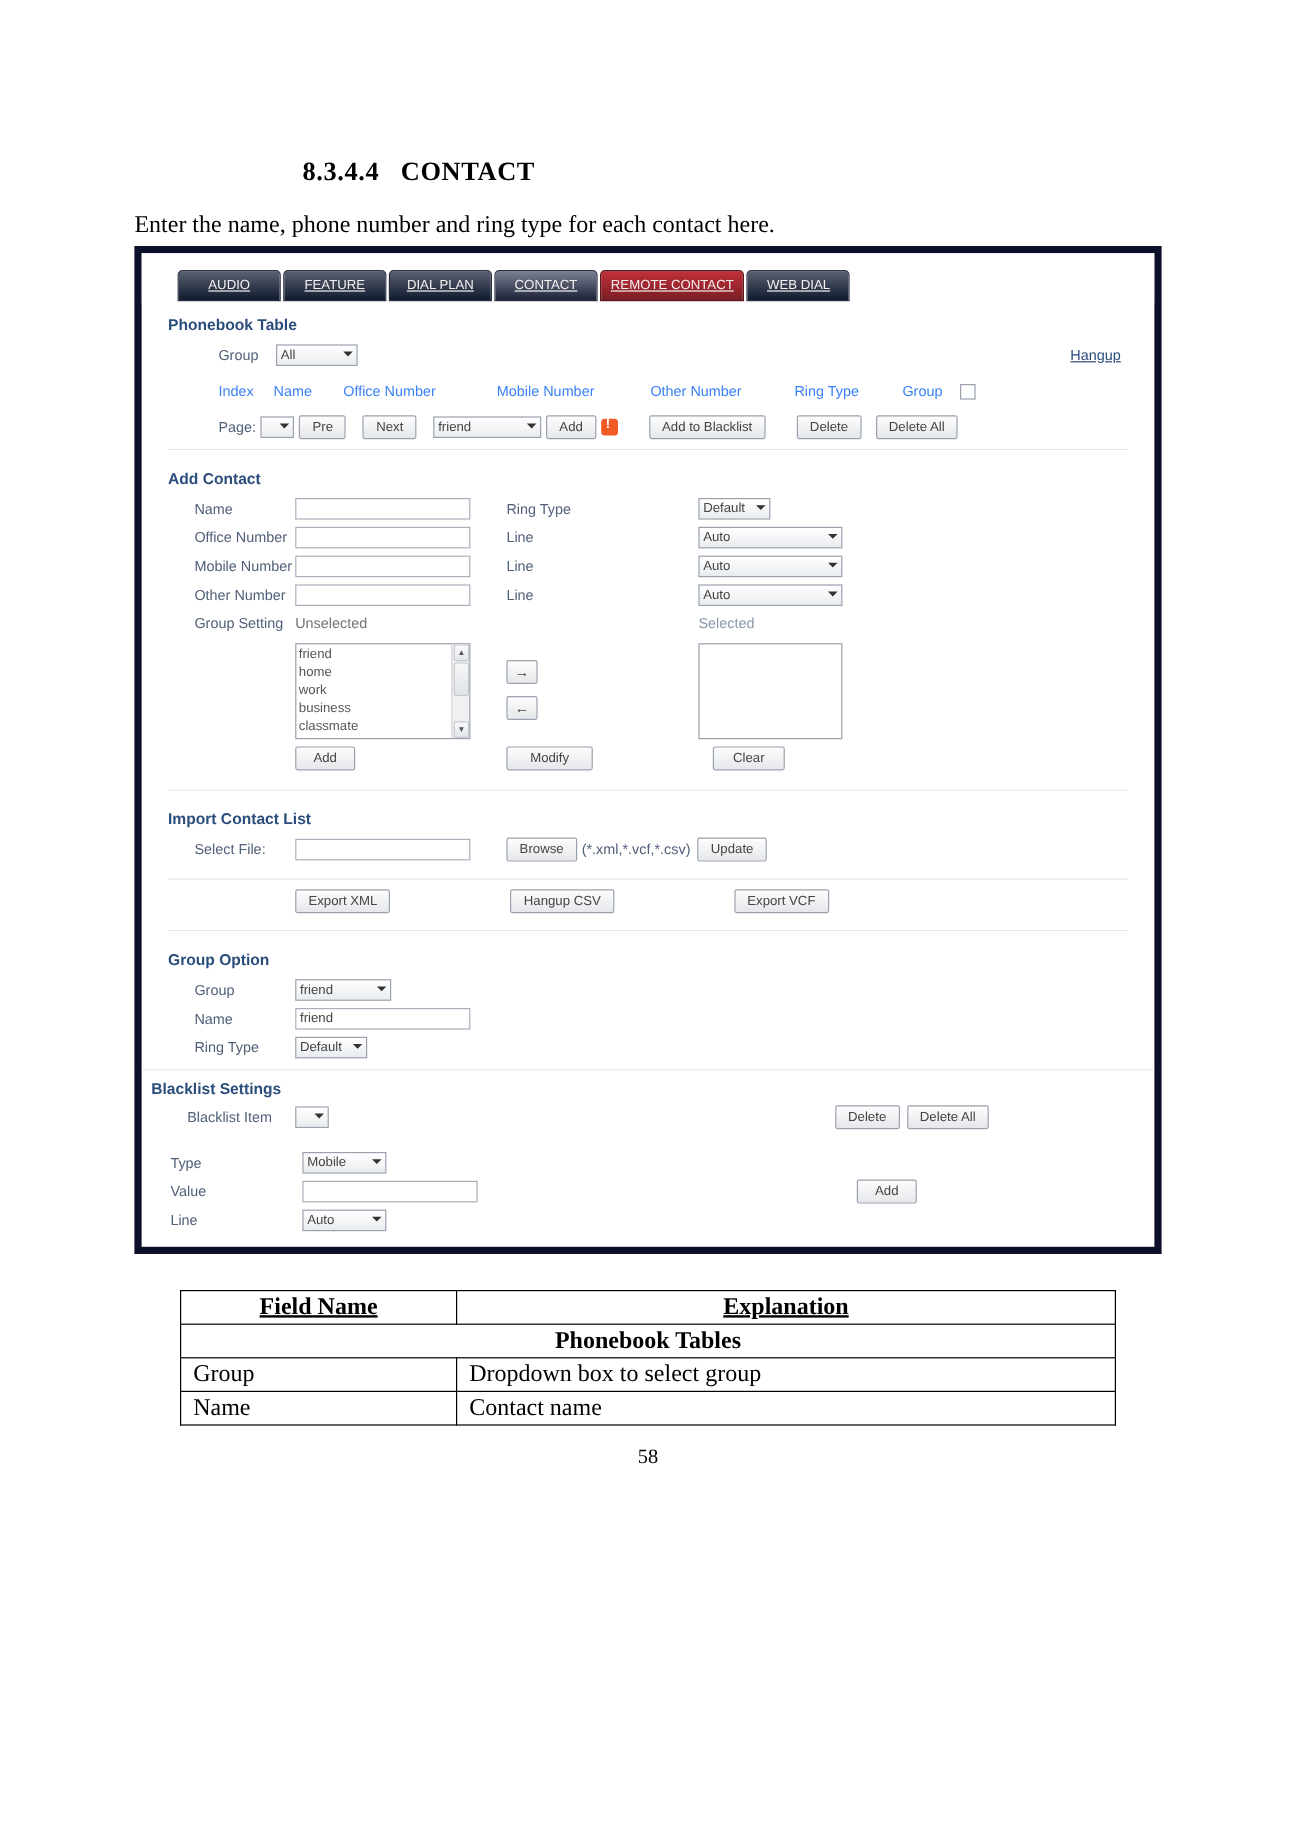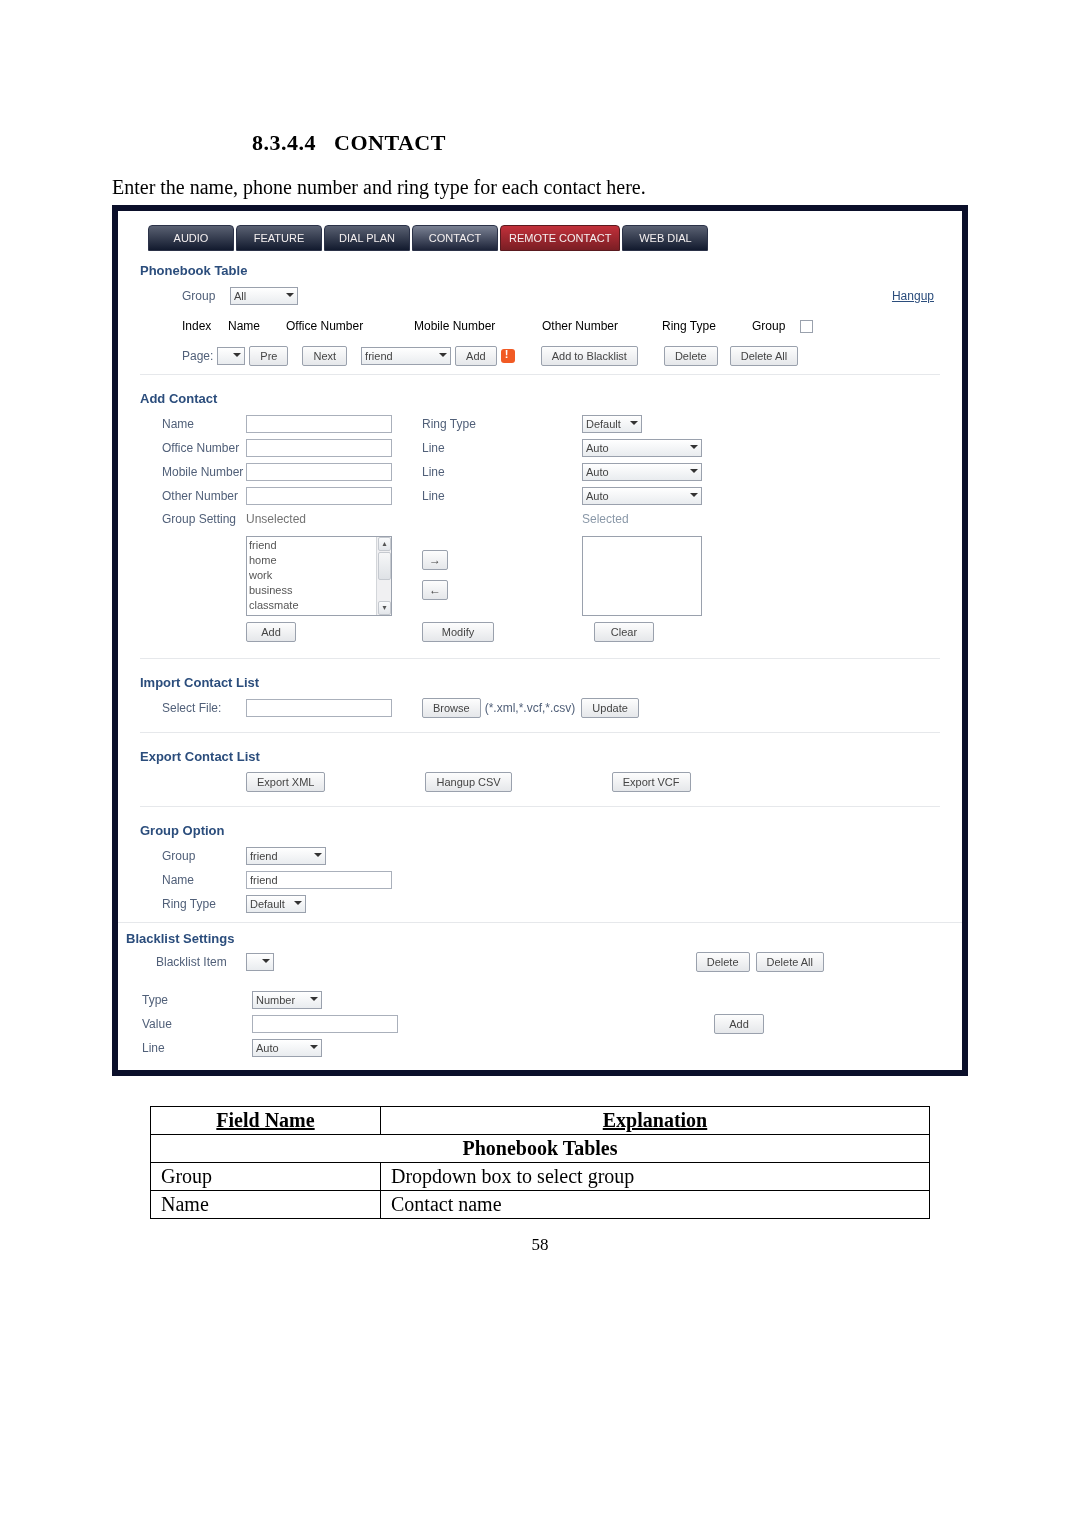--- a/index.html
+++ b/index.html
@@ -40,20 +40,21 @@
   .tab {
     min-width: 86px;
     padding: 6px 8px;
     text-align: center;
     font-size: 11px;
     color: #f5f0f0;
     border-radius: 4px 4px 0 0;
     background: linear-gradient(#5a6172, #121a2e);
     border: 1px solid #2b3248;
     cursor: pointer;
+    text-decoration: underline;
   }
   .tab.active {
     background: linear-gradient(#c2303a, #7a1e24);
     border-color: #5a1a1f;
   }
 
   .panel { padding: 0 22px 0 22px; }
   .sec-title {
     color: #2b4d7c;
     font-weight: bold;
@@ -206,21 +207,21 @@
       <div class="sec-title">Phonebook Table</div>
 
       <div class="row" style="padding-left:42px;">
         <span style="width:48px; color:#516079;">Group</span>
         <span class="sel" style="width:68px;">All</span>
         <span style="flex:1;"></span>
         <span class="link">Hangup</span>
         <span style="width:6px;"></span>
       </div>
 
-      <div class="row" style="padding-left:42px; margin-top:6px; color:#000000;">
+      <div class="row" style="padding-left:42px; margin-top:6px; color:#3b82f6;">
         <span style="width:46px;">Index</span>
         <span style="width:58px;">Name</span>
         <span style="width:128px;">Office Number</span>
         <span style="width:128px;">Mobile Number</span>
         <span style="width:120px;">Other Number</span>
         <span style="width:90px;">Ring Type</span>
         <span style="width:48px;">Group</span>
         <span class="checkbox"></span>
       </div>
 
@@ -334,21 +335,20 @@
         <span style="width:30px;"></span>
         <span class="btn">Browse</span>
         <span style="width:4px;"></span>
         <span style="color:#516079;">(*.xml,*.vcf,*.csv)</span>
         <span style="width:6px;"></span>
         <span class="btn">Update</span>
       </div>
 
       <div class="hr" style="margin-top:12px;"></div>
 
-      <div class="sec-title">Export Contact List</div>
       <div class="row">
         <span class="lbl"></span>
         <span class="btn">Export XML</span>
         <span style="width:100px;"></span>
         <span class="btn">Hangup CSV</span>
         <span style="width:100px;"></span>
         <span class="btn">Export VCF</span>
       </div>
 
       <div class="hr" style="margin-top:12px;"></div>
@@ -378,21 +378,21 @@
         <span style="width:6px;"></span>
         <span class="btn">Delete All</span>
         <span style="width:130px;"></span>
       </div>
 
       <div style="height:14px;"></div>
 
       <div class="row">
         <span class="lbl2" style="padding-left:16px;">Type</span>
         <span style="width:56px;"></span>
-        <span class="sel" style="width:70px;">Number</span>
+        <span class="sel" style="width:70px;">Mobile</span>
       </div>
       <div class="row">
         <span class="lbl2" style="padding-left:16px;">Value</span>
         <span style="width:56px;"></span>
         <input class="txt" style="width: 146px;">
         <span style="flex:1;"></span>
         <span class="btn" style="width:50px; justify-content:center;">Add</span>
         <span style="width:190px;"></span>
       </div>
       <div class="row">

